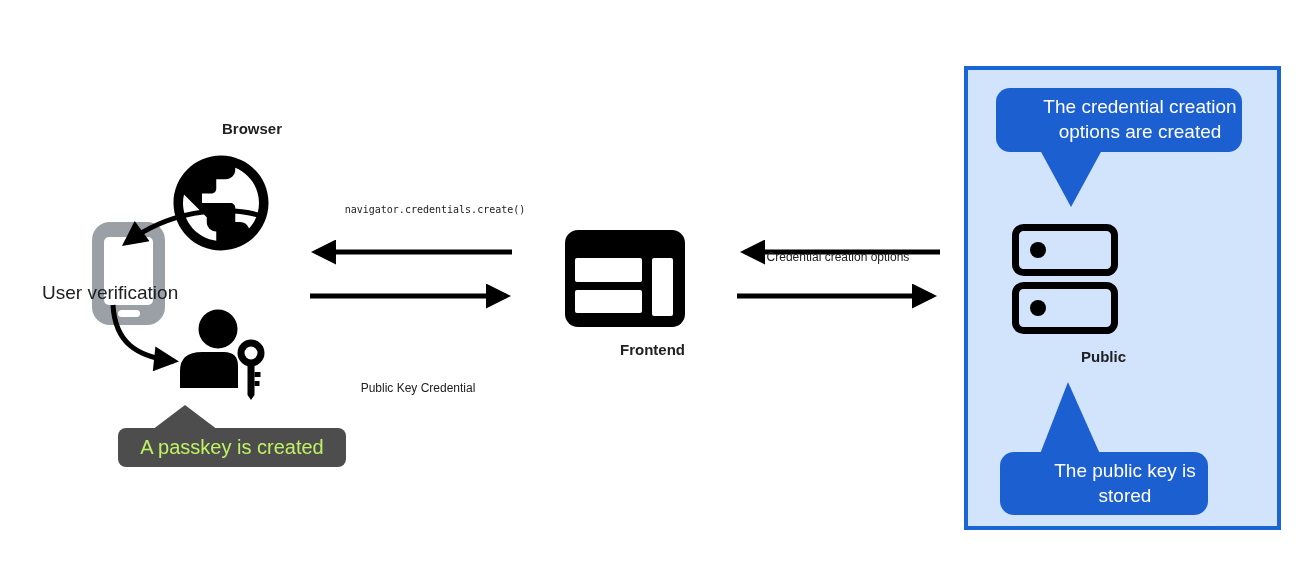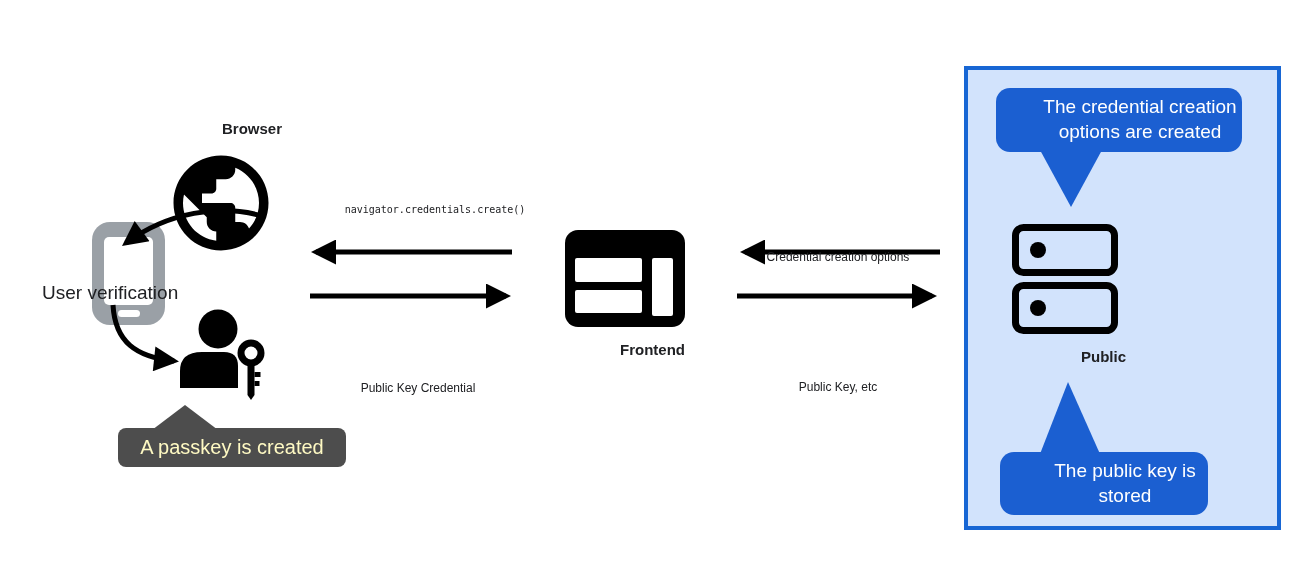--- a/index.html
+++ b/index.html
@@ -13,21 +13,21 @@
   }
   *{margin:0;padding:0;box-sizing:border-box;}
   body{background:#fff;font-family:"Liberation Sans",sans-serif;color:var(--c-ink);}
   .canvas{position:relative;width:1310px;height:568px;background:#fff;overflow:hidden;}
   .abs{position:absolute;}
   .lbl{font-weight:bold;font-size:15px;text-align:right;color:var(--c-ink);z-index:4;}
   .msg{font-size:12px;text-align:center;color:var(--c-ink);z-index:4;margin-top:48px;}
   .mono{font-family:"DejaVu Sans Mono","Liberation Mono",monospace;font-size:10px;text-align:center;color:var(--c-ink);z-index:4;}
   .uv{font-size:19px;color:var(--c-ink);z-index:4;white-space:nowrap;}
   .callout-dark{
-    background:var(--c-callout-dark-bg);color:#fef9c3;border-radius:8px;
+    background:var(--c-callout-dark-bg);color:#bef264;border-radius:8px;
     display:flex;align-items:center;justify-content:center;
     font-size:20px;z-index:5;
   }
   .callout-blue{
     background:var(--c-callout-blue-bg);color:#fff;border-radius:14px;
     display:flex;align-items:center;justify-content:center;text-align:center;
     font-size:19px;line-height:1.3;white-space:pre-line;z-index:5;padding-left:42px;
   }
   .backend-box{
     background:var(--c-backend-box-bg);
@@ -96,21 +96,20 @@
 
   <svg class="abs" style="left:565px;top:230px;z-index:3;" width="120" height="97" viewBox="0 0 120 97">
     <rect x="0" y="0" width="120" height="97" rx="13" fill="#000"></rect>
     <rect x="10" y="28" width="67" height="24" rx="2" fill="#fff"></rect>
     <rect x="10" y="60" width="67" height="23" rx="2" fill="#fff"></rect>
     <rect x="87" y="28" width="21" height="58" rx="2" fill="#fff"></rect>
   </svg>
   <div class="abs lbl" style="left:565px;top:341px;width:120px;">Frontend</div>
 
   <div class="abs msg" style="left:723px;top:202px;width:230px;">Credential creation options</div>
-  <div class="abs msg" style="left:738px;top:332px;width:200px;">Public Key, etc</div>
 
   <div class="abs callout-blue" style="left:996px;top:88px;width:246px;height:64px;">The credential creation
 options are created</div>
   <svg class="abs" style="left:1037px;top:150px;z-index:5;" width="70" height="58" viewBox="0 0 70 58">
     <polygon points="3,0 65,0 34,57" style="fill:var(--c-callout-blue-bg,#1b5fd1)"></polygon>
   </svg>
 
   <svg class="abs" style="left:1012px;top:224px;z-index:3;" width="106" height="110" viewBox="0 0 106 110">
     <rect x="3.5" y="3.5" width="99" height="45" rx="8" fill="none" stroke="#000" stroke-width="7"></rect>
     <rect x="3.5" y="61.5" width="99" height="45" rx="8" fill="none" stroke="#000" stroke-width="7"></rect>

